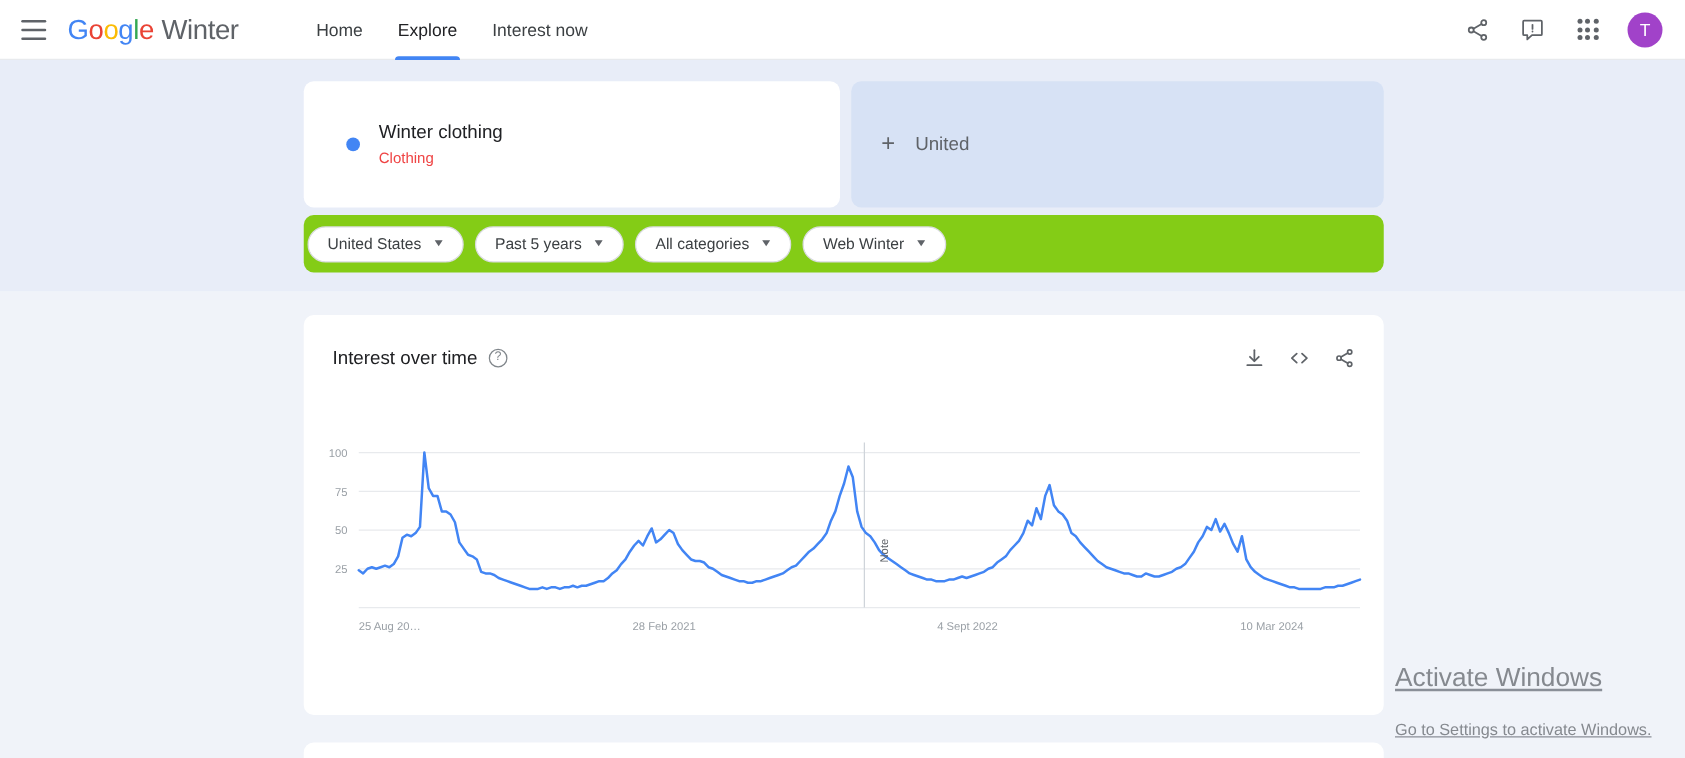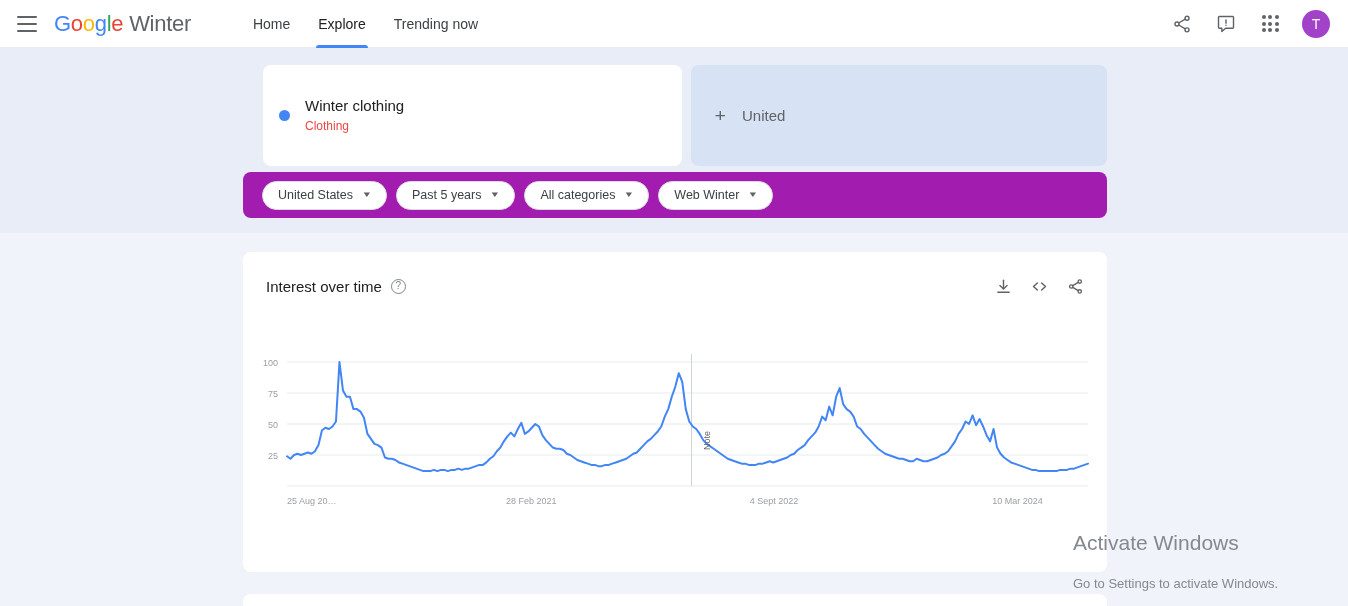--- a/index.html
+++ b/index.html
@@ -77,22 +77,21 @@
   
   .query-row {
     position: absolute; top: 65px; left: 243px;
     width: 864px; height: 101px;
     display: flex; gap: 9px;
   }
   .query-card {
     width: 429px; background: #fff;
     border-radius: 8px;
     display: flex; align-items: center;
-    padding-left: 16px;
-    margin-left: 20px;
+    padding-left: 34px;
   }
   .dot-marker {
     width: 11px; height: 11px; border-radius: 50%;
     background: #4285F4; margin-right: 15px; flex: none;
   }
   .qc-title { font-size: 15px; color: #202124; line-height: 20px; }
   .qc-sub   { font-size: 12px; color: #ef4444; line-height: 18px; margin-top: 1px; }
 
   .compare-card {
     width: 426px; background: #D7E2F5;
@@ -101,23 +100,23 @@
     padding-left: 24px;
     cursor: pointer;
   }
   .plus { font-size: 19px; color: #5f6368; margin-right: 16px; line-height: 1; font-weight: 300; }
   .compare-label { font-size: 15px; color: #5f6368; }
 
   
   .filters {
     position: absolute; top: 172px; left: 243px;
     width: 864px; height: 46px;
-    background: #a21caf; border-radius: 8px;
-    display: flex; align-items: center;
-    padding-left: 19px; gap: 9px;
+    background: #84cc16; border-radius: 8px;
+    display: flex; align-items: center;
+    padding-left: 3px; gap: 9px;
   }
   .chip {
     height: 29px; border: 1px solid #dadce0; border-radius: 15px;
     background: #fff; display: flex; align-items: center;
     padding: 0 15px; font-size: 12.5px; color: #3c4043;
     cursor: pointer; white-space: nowrap;
   }
   .chip .caret {
     margin-left: 10px; font-size: 8px; color: #5f6368;
     transform: scaleX(1.35); line-height: 1;
@@ -160,23 +159,24 @@
 
   
   .next-card {
     position: absolute; top: 594px; left: 243px;
     width: 864px; height: 40px;
     background: #fff; border-radius: 8px 8px 0 0;
   }
 
   
   .watermark {
-    position: absolute; top: 530px; left: 1073px;
+    position: absolute; top: 530px; left: 1116px;
     color: #8a8f98; text-align: left; user-select: none;
     z-index: 5;
+    text-decoration: underline;
   }
   .wm-title { font-size: 21px; line-height: 26px; color: #85898f; }
   .wm-sub   { font-size: 13px; line-height: 20px; color: #85898f; margin-top: 18px; }
 </style>
 </head>
 <body>
 
 <div class="topbar">
   <div class="hamburger">
     <span></span>
@@ -190,21 +190,21 @@
       <span class="g-yellow">o</span>
       <span class="g-blue">g</span>
       <span class="g-green">l</span>
       <span class="g-red">e</span>
     <span class="brand-trends">Winter</span>
   </div>
 
   <div class="navlinks">
     <div class="navlink">Home</div>
     <div class="navlink active">Explore</div>
-    <div class="navlink">Trending now</div>
+    <div class="navlink">Interest now</div>
   </div>
 
   <div class="topbar-right">
     <div class="ticon">
       <svg width="20" height="20" viewBox="0 0 24 24" fill="none" stroke="currentColor" stroke-width="1.7" stroke-linecap="round" stroke-linejoin="round">
         <circle cx="18" cy="5" r="2.4"></circle>
         <circle cx="6" cy="12" r="2.4"></circle>
         <circle cx="18" cy="19" r="2.4"></circle>
         <line x1="8.1" y1="10.8" x2="15.9" y2="6.2"></line>
         <line x1="8.1" y1="13.2" x2="15.9" y2="17.8"></line>

